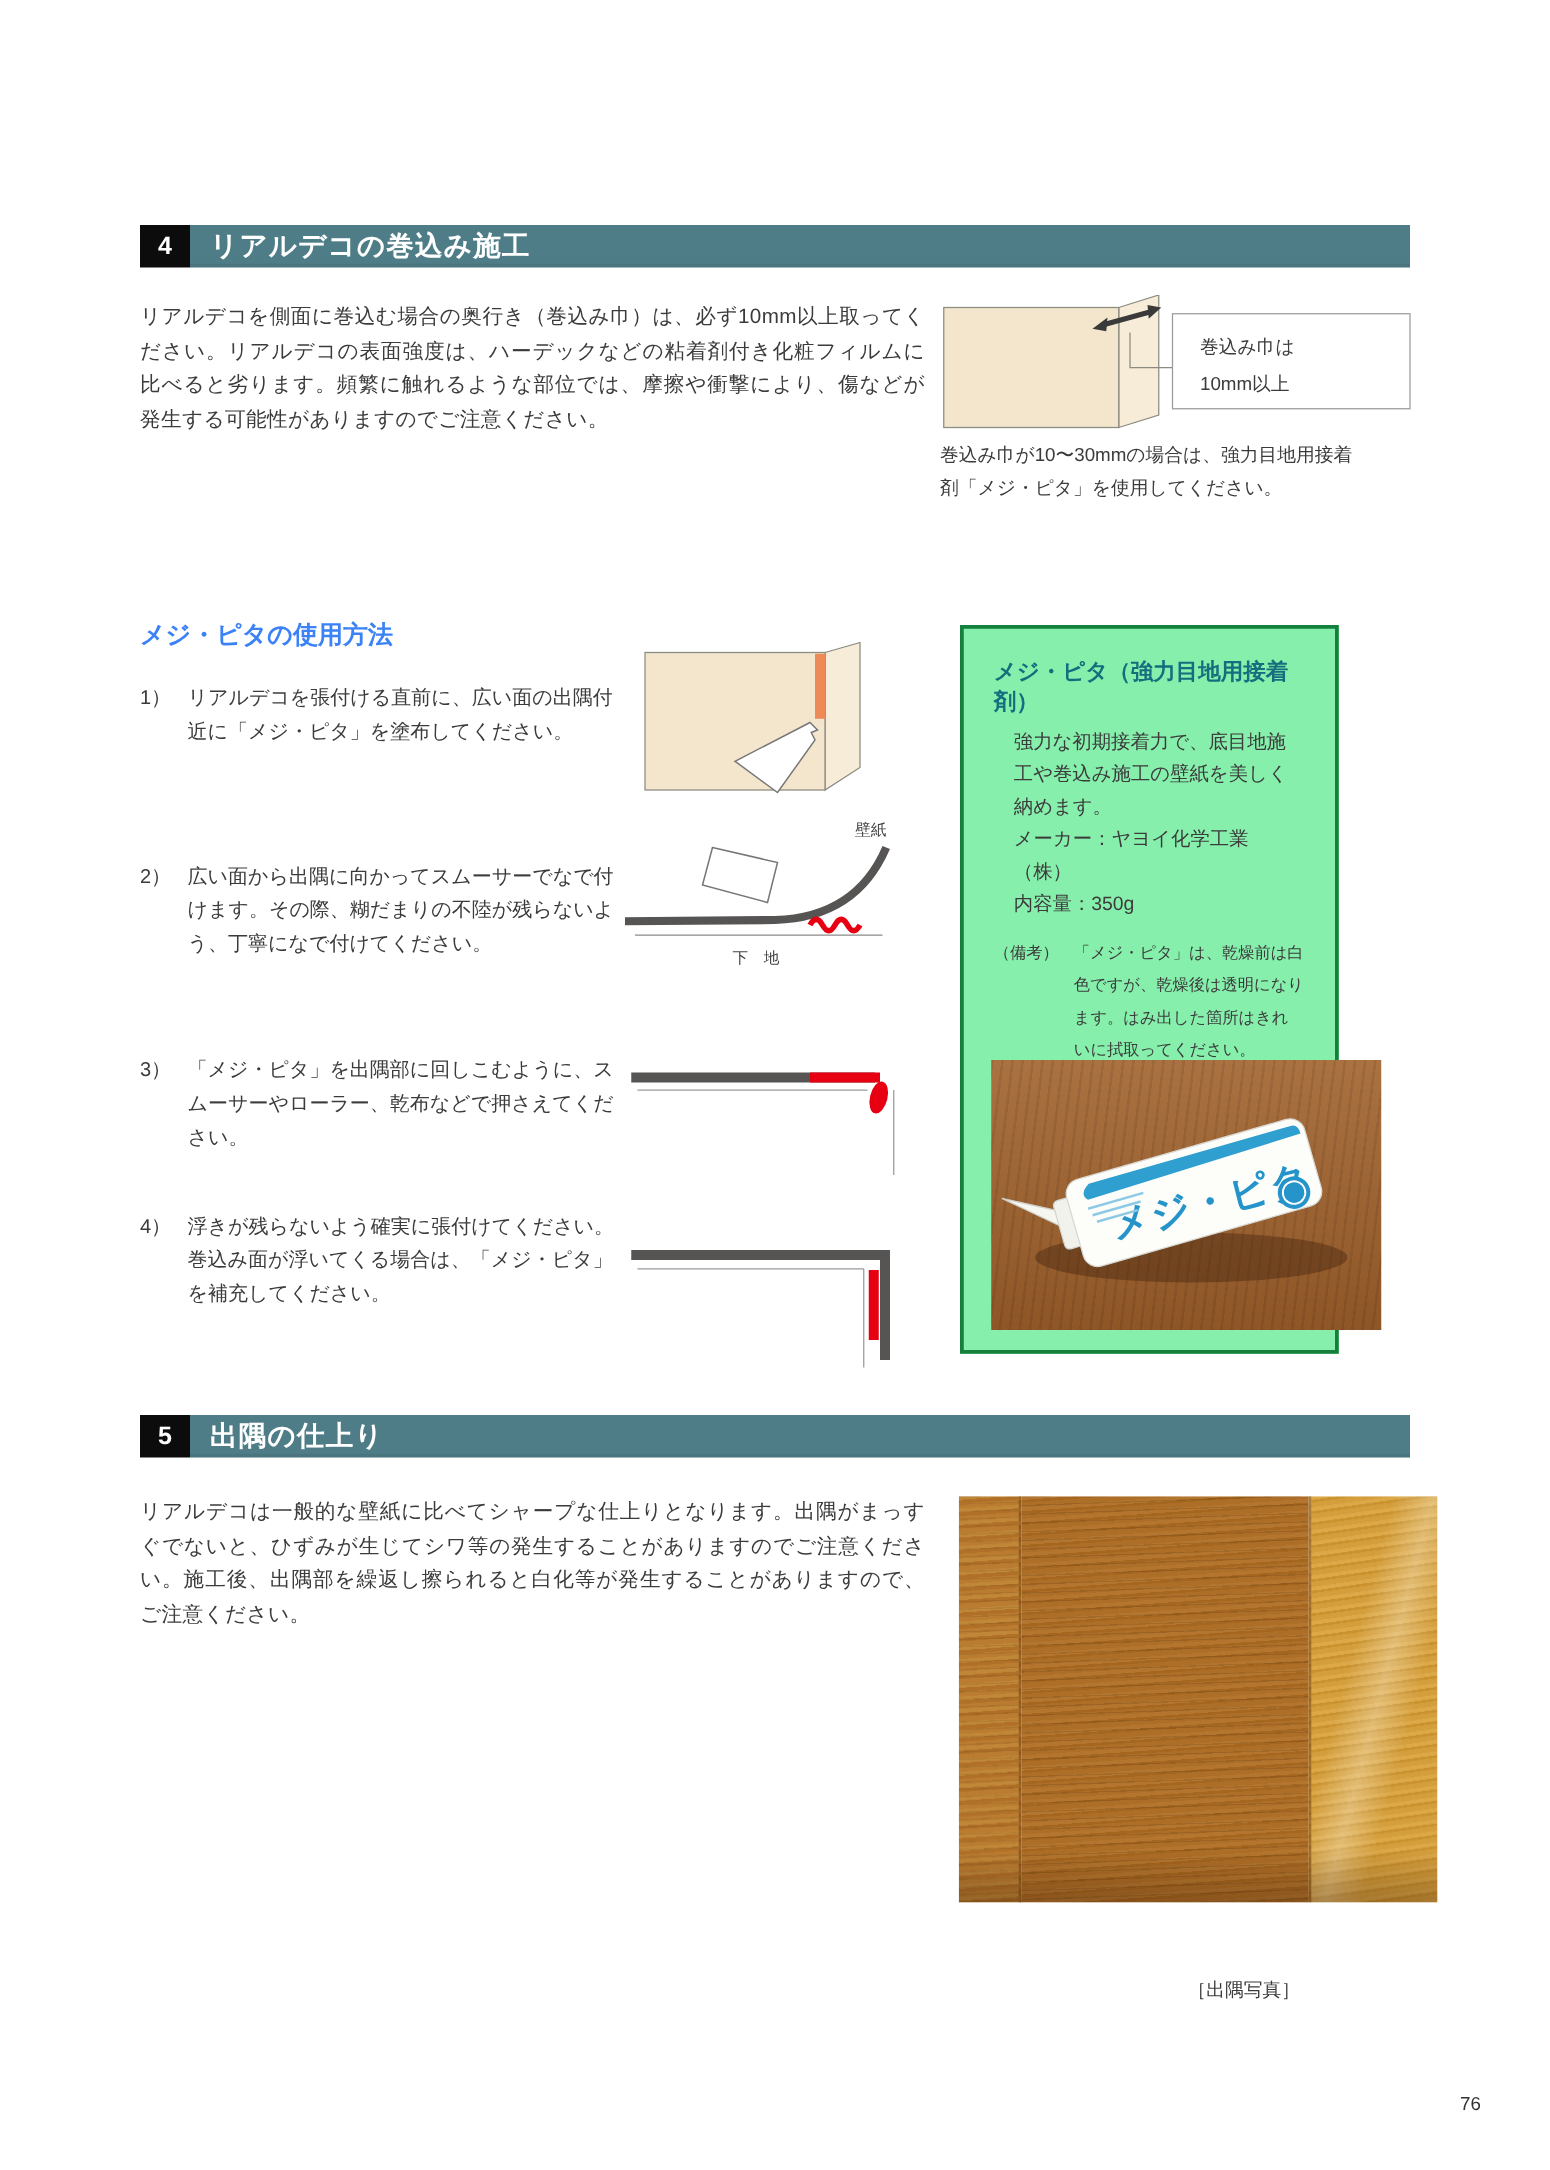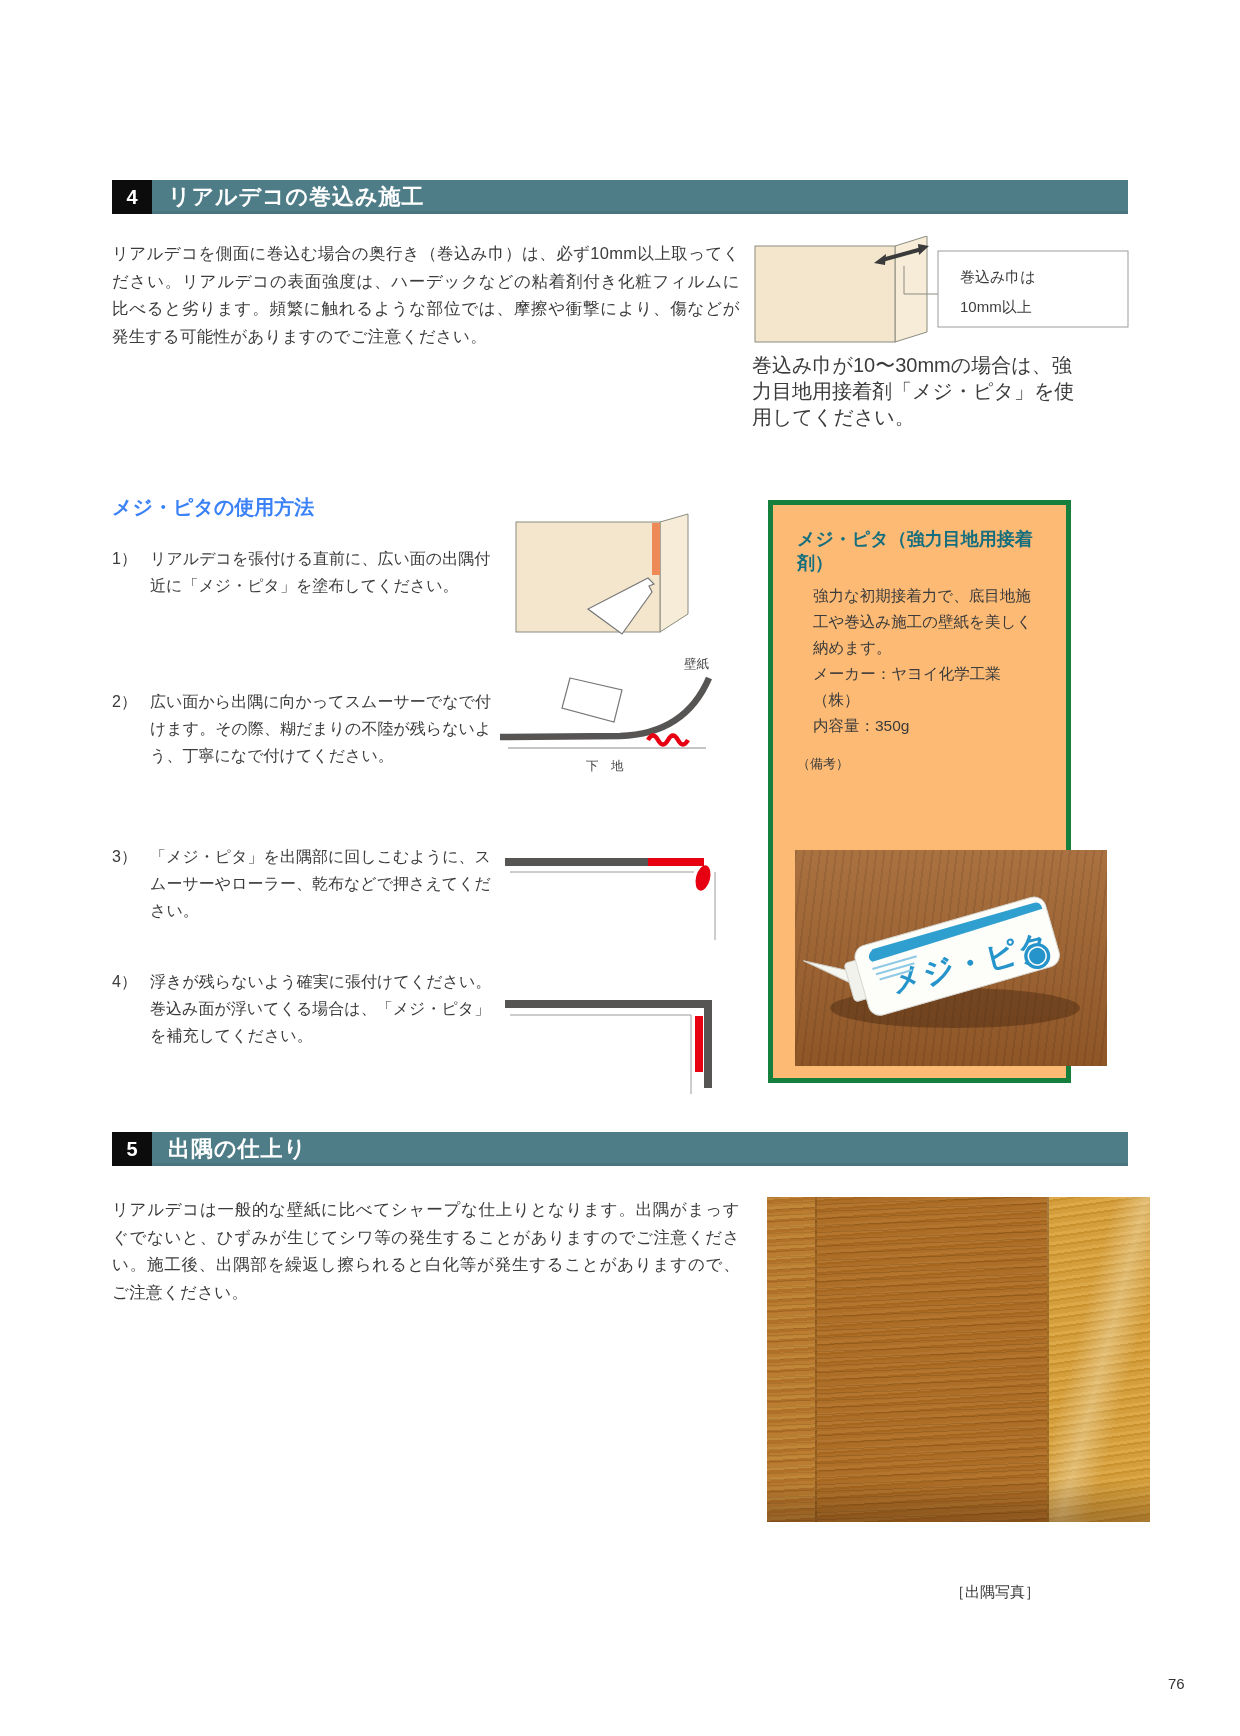--- a/index.html
+++ b/index.html
@@ -10,29 +10,29 @@
   
   .sec-header{position:absolute;left:112px;width:1016px;height:34px;display:flex;align-items:stretch;}
   .sec-num{width:40px;background:#0c0c0c;color:#ffffff;font-size:20px;font-weight:bold;
     display:flex;align-items:center;justify-content:center;}
   .sec-bar{flex:1;background:#4e7d87;color:#ffffff;font-size:22px;font-weight:bold;
     display:flex;align-items:center;padding-left:16px;letter-spacing:1px;
     box-shadow:inset 0 -3px 0 rgba(0,0,0,.06);}
   
   .body-text{position:absolute;font-size:16.5px;line-height:27.5px;letter-spacing:.3px;
     word-break:break-all;text-align:justify;}
-  .small-caption{position:absolute;font-size:20px;line-height:26px;word-break:break-all;}
+  .small-caption{position:absolute;font-size:15px;line-height:26px;word-break:break-all;}
   .teal-heading{position:absolute;color:#3b82f6;font-weight:bold;}
   
   .step{position:absolute;left:112px;width:392px;display:flex;font-size:16px;line-height:27px;}
   .step-num{width:38px;flex:none;}
   .step-text{flex:1;word-break:break-all;}
   
   .product-box{position:absolute;left:768px;top:500px;width:303px;height:583px;
-    border:5px solid #15803d;background:#fdba74;box-sizing:border-box;padding:20px 24px 0 24px;}
+    border:3px solid #15803d;background:#86efac;box-sizing:border-box;padding:20px 24px 0 24px;}
   .product-heading{color:#156e7e;font-weight:bold;font-size:18px;margin:2px 0 8px 0;}
   .pline{font-size:15.5px;line-height:26px;word-break:break-all;margin-left:16px;}
   .pnote{display:flex;font-size:13px;line-height:26px;margin-top:12px;}
   .pnote-label{width:64px;flex:none;}
   .pnote-text{flex:1;word-break:break-all;}
   
   .product-photo{position:absolute;left:22px;top:345px;width:312px;height:216px;overflow:hidden;
     background:
       repeating-linear-gradient(97deg, rgba(0,0,0,.08) 0 2px, rgba(0,0,0,0) 2px 8px),
       linear-gradient(180deg,#aa7141,#8e5526);}
@@ -139,20 +139,21 @@
     <line x1="191" y1="25" x2="191" y2="104" stroke="#9a9a9a" stroke-width="1"></line>
   </svg>
 
   <div class="product-box">
     <div class="product-heading">メジ・ピタ（強力目地用接着剤）</div>
     <div class="pline">強力な初期接着力で、底目地施工や巻込み施工の壁紙を美しく納めます。</div>
     <div class="pline">メーカー：ヤヨイ化学工業（株）</div>
     <div class="pline">内容量：350g</div>
     <div class="pnote">
       <div class="pnote-label">（備考）</div>
+      <div class="pnote-text">「メジ・ピタ」は、乾燥前は白色ですが、乾燥後は透明になります。はみ出した箇所はきれいに拭取ってください。</div>
     </div>
 
     <div class="product-photo">
       <svg width="312" height="216" viewBox="0 0 312 216">
         <ellipse cx="160" cy="158" rx="125" ry="20" fill="rgba(50,25,8,0.35)"></ellipse>
         <g transform="rotate(-16 156 110)">
           <polygon points="62,96 14,70 64,114" fill="#f7f7f2" stroke="#cfcfc8" stroke-width="1"></polygon>
           <rect x="52" y="84" width="16" height="40" rx="4" fill="#f2f2ec" stroke="#d5d5cf" stroke-width="1"></rect>
           <rect x="64" y="72" width="198" height="72" rx="12" fill="#fdfdfa" stroke="#d8d8d2" stroke-width="1"></rect>
           <path d="M76,78 L252,78 q6,0 6,8 l-178,4 q-6,-6 4,-12 z" fill="#2f9fd0"></path>

